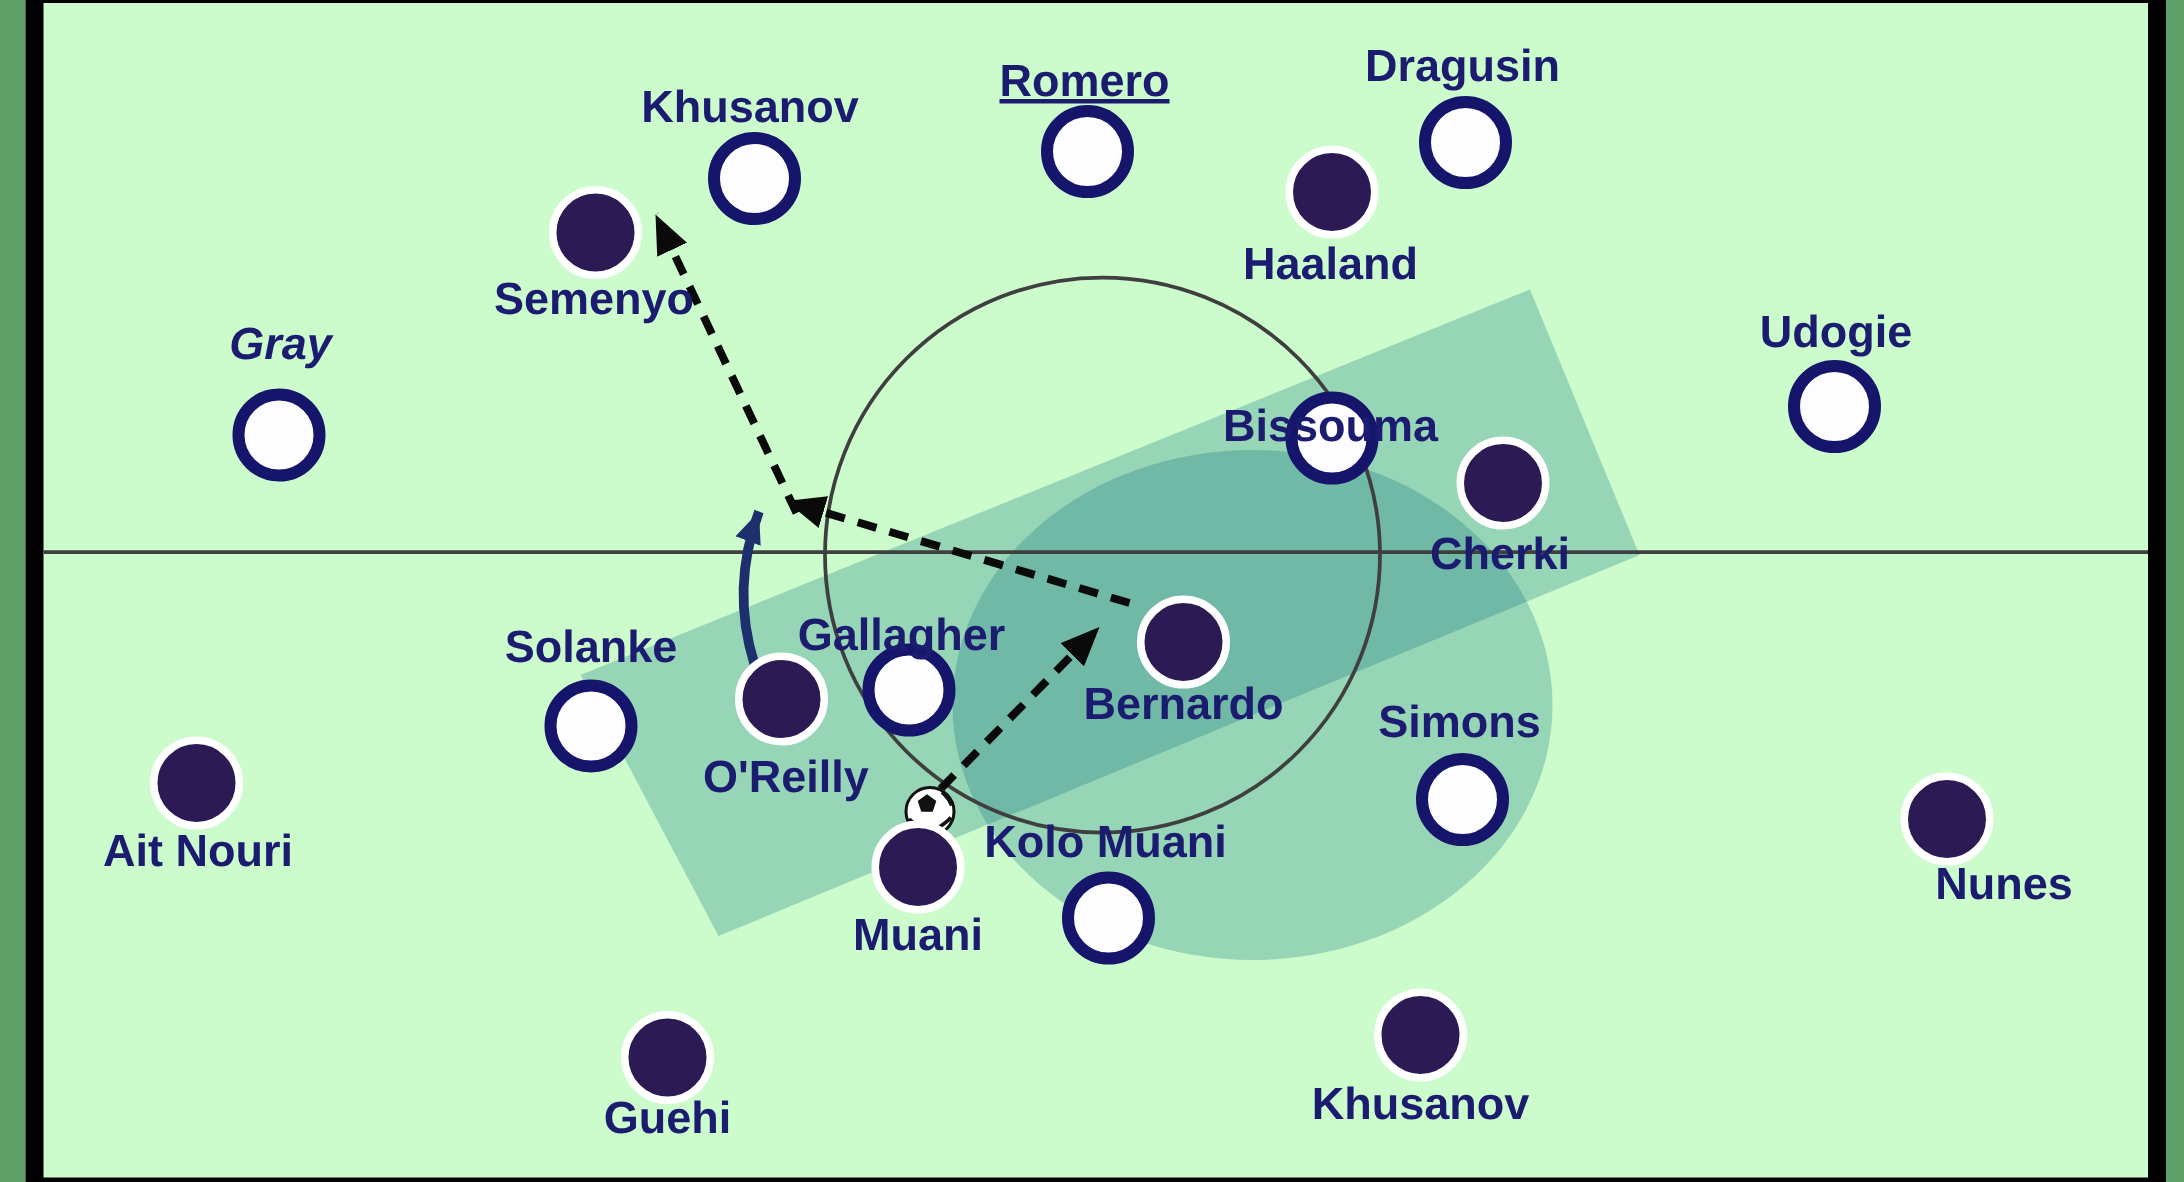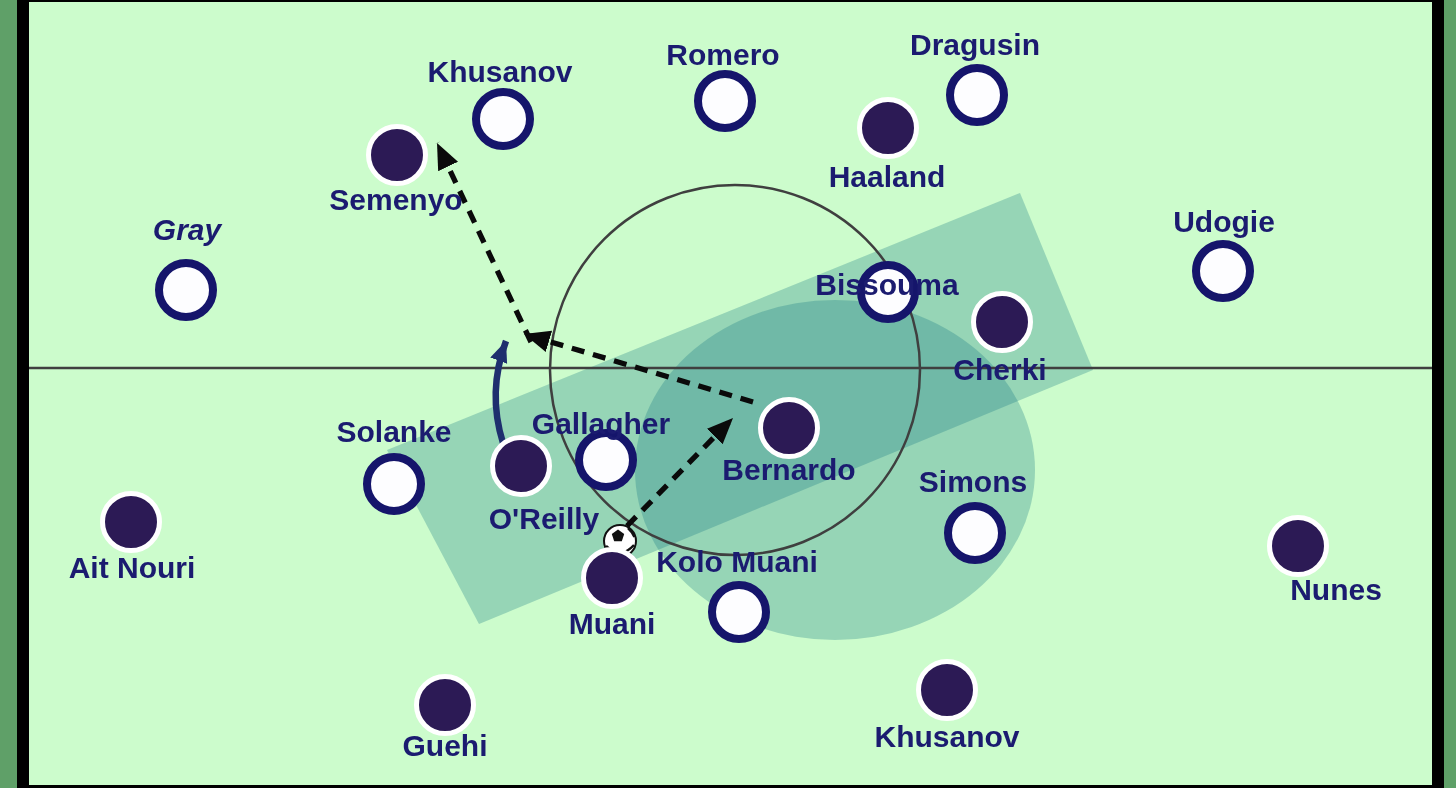--- a/index.html
+++ b/index.html
@@ -62,21 +62,21 @@
       <path class="ball-mark" d="M-14,5 Q-8,11 0,12.5"></path>
       <path class="ball-mark" d="M14,4 Q8,10.5 1.5,12"></path>
       <path class="ball-mark" d="M8,-13 Q12.5,-9 14.5,-4"></path>
     </g>
   </svg>
 
   <div class="players-layer" id="players-layer">
       <div class="marker light" style="left: 472px; top: 88px;"></div>
       <div class="plabel" style="left: 500px; top: 72px;">Khusanov</div>
       <div class="marker light" style="left: 694px; top: 70px;"></div>
-      <div class="plabel" style="left: 723px; top: 55px;">Romero</div>
+      <div class="plabel" style="left: 723px; top: 55px; text-decoration: underline;">Romero</div>
       <div class="marker light" style="left: 946px; top: 64px;"></div>
       <div class="plabel" style="left: 975px; top: 45px;">Dragusin</div>
       <div class="marker light" style="left: 155px; top: 259px;"></div>
       <div class="plabel" style="left: 187px; top: 230px; font-style: italic;">Gray</div>
       <div class="marker light" style="left: 857px; top: 261px;"></div>
       <div class="plabel" style="left: 887px; top: 245px; margin-top: 40px;">Bissouma</div>
       <div class="marker light" style="left: 1192px; top: 240px;"></div>
       <div class="plabel" style="left: 1224px; top: 222px;">Udogie</div>
       <div class="marker light" style="left: 575px; top: 429px;"></div>
       <div class="plabel" style="left: 601px; top: 408px; margin-top: 16px;">Gallagher</div>
@@ -86,21 +86,21 @@
       <div class="plabel" style="left: 973px; top: 482px;">Simons</div>
       <div class="marker light" style="left: 708px; top: 581px;"></div>
       <div class="plabel" style="left: 737px; top: 562px; text-align: center;">Kolo Muani</div>
       <div class="marker dark" style="left: 366px; top: 124px;"></div>
       <div class="plabel" style="left: 396px; top: 200px;">Semenyo</div>
       <div class="marker dark" style="left: 857px; top: 97px;"></div>
       <div class="plabel" style="left: 887px; top: 177px;">Haaland</div>
       <div class="marker dark" style="left: 971px; top: 291px;"></div>
       <div class="plabel" style="left: 1000px; top: 370px;">Cherki</div>
       <div class="marker dark" style="left: 490px; top: 435px;"></div>
-      <div class="plabel" style="left: 544px; top: 519px;">O'Reilly</div>
+      <div class="plabel" style="left: 524px; top: 519px;">O'Reilly</div>
       <div class="marker dark" style="left: 758px; top: 397px;"></div>
       <div class="plabel" style="left: 789px; top: 470px;">Bernardo</div>
       <div class="marker dark" style="left: 581px; top: 547px;"></div>
       <div class="plabel" style="left: 612px; top: 624px;">Muani</div>
       <div class="marker dark" style="left: 100px; top: 491px;"></div>
       <div class="plabel" style="left: 132px; top: 568px;">Ait Nouri</div>
       <div class="marker dark" style="left: 1267px; top: 515px;"></div>
       <div class="plabel" style="left: 1300px; top: 590px; margin-left: 36px;">Nunes</div>
       <div class="marker dark" style="left: 414px; top: 674px;"></div>
       <div class="plabel" style="left: 445px; top: 746px;">Guehi</div>

